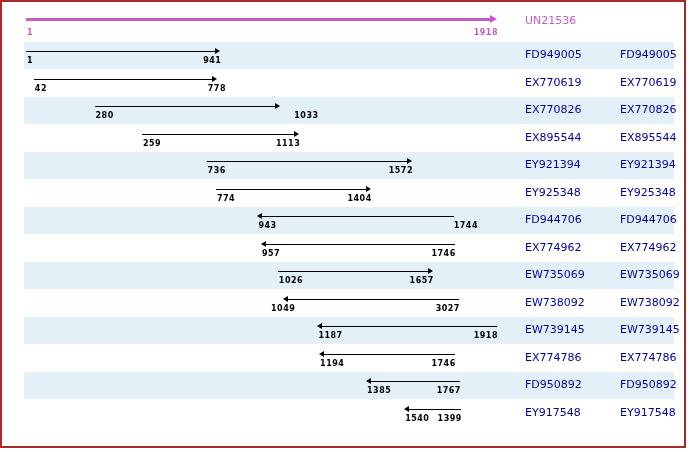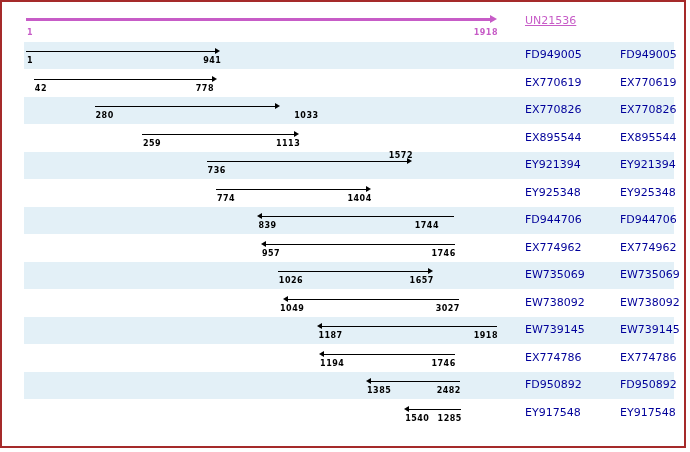--- a/index.html
+++ b/index.html
@@ -62,106 +62,106 @@
 </style>
 </head>
 <body>
 
 <div id="frame">
   <div id="canvas">
       <div class="track hdr" style="left: 24px; width: 464px; top: 16px;"></div>
       <div class="head right hdr" style="left: 488px; top: 13px;"></div>
       <div class="coord hdr" style="left: 25px; top: 26px;">1</div>
       <div class="coord hdr end" style="left: 496px; top: 26px;">1918</div>
-      <div class="idlabel hdr" style="left: 523px; top: 12px; text-decoration: underline;">UN21536</div>
+      <div class="idlabel hdr" style="left: 523px; top: 12px;">UN21536</div>
       <div class="band" style="left: 22px; width: 650px; top: 40px; height: 27px;"></div>
       <div class="track" style="left: 24px; width: 189.346px; top: 49px;"></div>
       <div class="head right" style="left: 213.346px; top: 46px;"></div>
       <div class="coord" style="left: 25px; top: 54px;">1</div>
       <div class="coord end" style="left: 219.346px; top: 54px;">941</div>
       <div class="idlabel" style="left: 523px; top: 46px;">FD949005</div>
       <div class="idlabel" style="left: 618px; top: 46px;">FD949005</div>
       <div class="track" style="left: 31.8623px; width: 178.044px; top: 76.5px;"></div>
       <div class="head right" style="left: 209.906px; top: 73.5px;"></div>
       <div class="coord" style="left: 32.8623px; top: 81.5px;">42</div>
-      <div class="coord end" style="left: 212px; top: 81.5px;">778</div>
+      <div class="coord end" style="left: 224px; top: 81.5px;">778</div>
       <div class="idlabel" style="left: 523px; top: 73.5px;">EX770619</div>
       <div class="idlabel" style="left: 618px; top: 73.5px;">EX770619</div>
       <div class="band" style="left: 22px; width: 650px; top: 95px; height: 27px;"></div>
       <div class="track" style="left: 92.5493px; width: 180.009px; top: 104px;"></div>
       <div class="head right" style="left: 272.559px; top: 101px;"></div>
       <div class="coord" style="left: 93.5493px; top: 109px;">280</div>
       <div class="coord end" style="left: 278.559px; top: 109px; margin-left: 38px;">1033</div>
       <div class="idlabel" style="left: 523px; top: 101px;">EX770826</div>
       <div class="idlabel" style="left: 618px; top: 101px;">EX770826</div>
       <div class="track" style="left: 139.969px; width: 152.246px; top: 131.5px;"></div>
       <div class="head right" style="left: 292.214px; top: 128.5px;"></div>
       <div class="coord" style="left: 140.969px; top: 136.5px;">259</div>
       <div class="coord end" style="left: 298.214px; top: 136.5px;">1113</div>
       <div class="idlabel" style="left: 523px; top: 128.5px;">EX895544</div>
       <div class="idlabel" style="left: 618px; top: 128.5px;">EX895544</div>
       <div class="band" style="left: 22px; width: 650px; top: 150px; height: 27px;"></div>
       <div class="track" style="left: 204.587px; width: 200.402px; top: 159px;"></div>
       <div class="head right" style="left: 404.989px; top: 156px;"></div>
       <div class="coord" style="left: 205.587px; top: 164px;">736</div>
-      <div class="coord end" style="left: 410.989px; top: 149px; text-align: center;">1572</div>
+      <div class="coord end" style="left: 410.989px; top: 164px; text-align: center;">1572</div>
       <div class="idlabel" style="left: 523px; top: 156px;">EY921394</div>
       <div class="idlabel" style="left: 618px; top: 156px;">EY921394</div>
       <div class="track" style="left: 213.923px; width: 149.789px; top: 186.5px;"></div>
       <div class="head right" style="left: 363.712px; top: 183.5px;"></div>
       <div class="coord" style="left: 214.923px; top: 191.5px;">774</div>
       <div class="coord end" style="left: 369.712px; top: 191.5px;">1404</div>
       <div class="idlabel" style="left: 523px; top: 183.5px;">EY925348</div>
       <div class="idlabel" style="left: 618px; top: 183.5px;">EY925348</div>
       <div class="band" style="left: 22px; width: 650px; top: 205px; height: 27px;"></div>
       <div class="track" style="left: 260.446px; width: 191.803px; top: 214px;"></div>
       <div class="head left" style="left: 255.446px; top: 211px;"></div>
-      <div class="coord" style="left: 256.446px; top: 219px;">839</div>
-      <div class="coord end" style="left: 437px; top: 219px;">1744</div>
+      <div class="coord" style="left: 256.446px; top: 219px;">943</div>
+      <div class="coord end" style="left: 476px; top: 219px;">1744</div>
       <div class="idlabel" style="left: 523px; top: 211px;">FD944706</div>
       <div class="idlabel" style="left: 618px; top: 211px;">FD944706</div>
       <div class="track" style="left: 263.886px; width: 188.854px; top: 241.5px;"></div>
       <div class="head left" style="left: 258.886px; top: 238.5px;"></div>
       <div class="coord" style="left: 259.886px; top: 246.5px;">957</div>
       <div class="coord end" style="left: 453.74px; top: 246.5px;">1746</div>
       <div class="idlabel" style="left: 523px; top: 238.5px;">EX774962</div>
       <div class="idlabel" style="left: 618px; top: 238.5px;">EX774962</div>
       <div class="band" style="left: 22px; width: 650px; top: 260px; height: 27px;"></div>
       <div class="track" style="left: 275.839px; width: 150.034px; top: 269px;"></div>
       <div class="head right" style="left: 425.873px; top: 266px;"></div>
       <div class="coord" style="left: 276.839px; top: 274px;">1026</div>
       <div class="coord end" style="left: 431.873px; top: 274px;">1657</div>
       <div class="idlabel" style="left: 523px; top: 266px;">EW735069</div>
       <div class="idlabel" style="left: 618px; top: 266px;">EW735069</div>
       <div class="track" style="left: 286.49px; width: 170.427px; top: 296.5px;"></div>
       <div class="head left" style="left: 281.49px; top: 293.5px;"></div>
-      <div class="coord" style="left: 278px; top: 301.5px;">1049</div>
+      <div class="coord" style="left: 269px; top: 301.5px;">1049</div>
       <div class="coord end" style="left: 457.917px; top: 301.5px;">3027</div>
       <div class="idlabel" style="left: 523px; top: 293.5px;">EW738092</div>
       <div class="idlabel" style="left: 618px; top: 293.5px;">EW738092</div>
       <div class="band" style="left: 22px; width: 650px; top: 315px; height: 27px;"></div>
       <div class="track" style="left: 320.396px; width: 174.604px; top: 324px;"></div>
       <div class="head left" style="left: 315.396px; top: 321px;"></div>
       <div class="coord" style="left: 316.396px; top: 329px;">1187</div>
       <div class="coord end" style="left: 496px; top: 329px;">1918</div>
       <div class="idlabel" style="left: 523px; top: 321px;">EW739145</div>
       <div class="idlabel" style="left: 618px; top: 321px;">EW739145</div>
       <div class="track" style="left: 322.116px; width: 130.624px; top: 351.5px;"></div>
       <div class="head left" style="left: 317.116px; top: 348.5px;"></div>
       <div class="coord" style="left: 318.116px; top: 356.5px;">1194</div>
       <div class="coord end" style="left: 453.74px; top: 356.5px;">1746</div>
       <div class="idlabel" style="left: 523px; top: 348.5px;">EX774786</div>
       <div class="idlabel" style="left: 618px; top: 348.5px;">EX774786</div>
       <div class="band" style="left: 22px; width: 650px; top: 370px; height: 27px;"></div>
       <div class="track" style="left: 369.044px; width: 88.856px; top: 379px;"></div>
       <div class="head left" style="left: 364.044px; top: 376px;"></div>
       <div class="coord" style="left: 365.044px; top: 384px;">1385</div>
-      <div class="coord end" style="left: 458.9px; top: 384px;">2482</div>
+      <div class="coord end" style="left: 458.9px; top: 384px;">1767</div>
       <div class="idlabel" style="left: 523px; top: 376px;">FD950892</div>
       <div class="idlabel" style="left: 618px; top: 376px;">FD950892</div>
       <div class="track" style="left: 407.127px; width: 51.7559px; top: 406.5px;"></div>
       <div class="head left" style="left: 402.127px; top: 403.5px;"></div>
       <div class="coord" style="left: 403.127px; top: 411.5px;">1540</div>
-      <div class="coord end" style="left: 459.883px; top: 411.5px;">1285</div>
+      <div class="coord end" style="left: 459.883px; top: 411.5px;">1399</div>
       <div class="idlabel" style="left: 523px; top: 403.5px;">EY917548</div>
       <div class="idlabel" style="left: 618px; top: 403.5px;">EY917548</div>
     </div>
 </div>
 
 </body></html>

